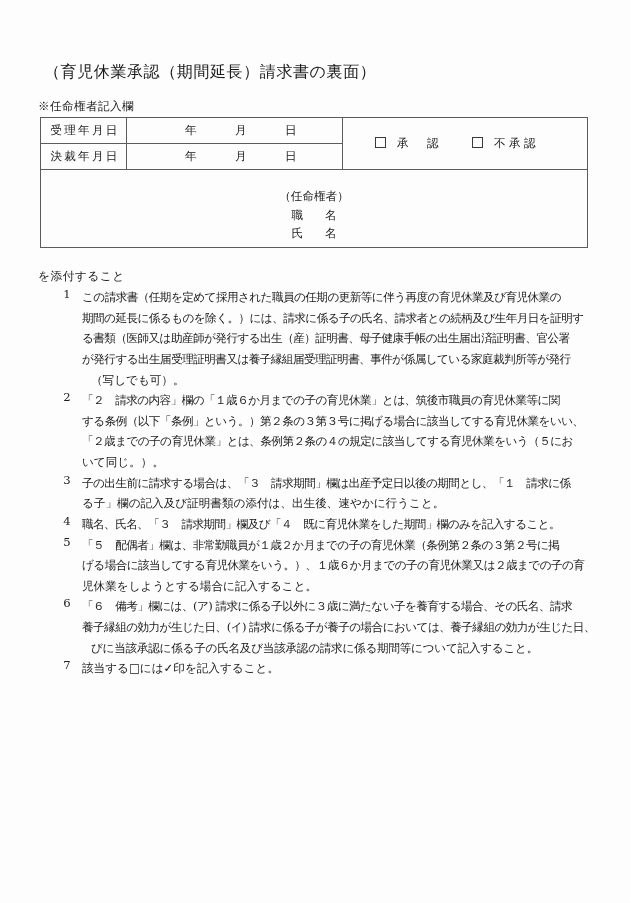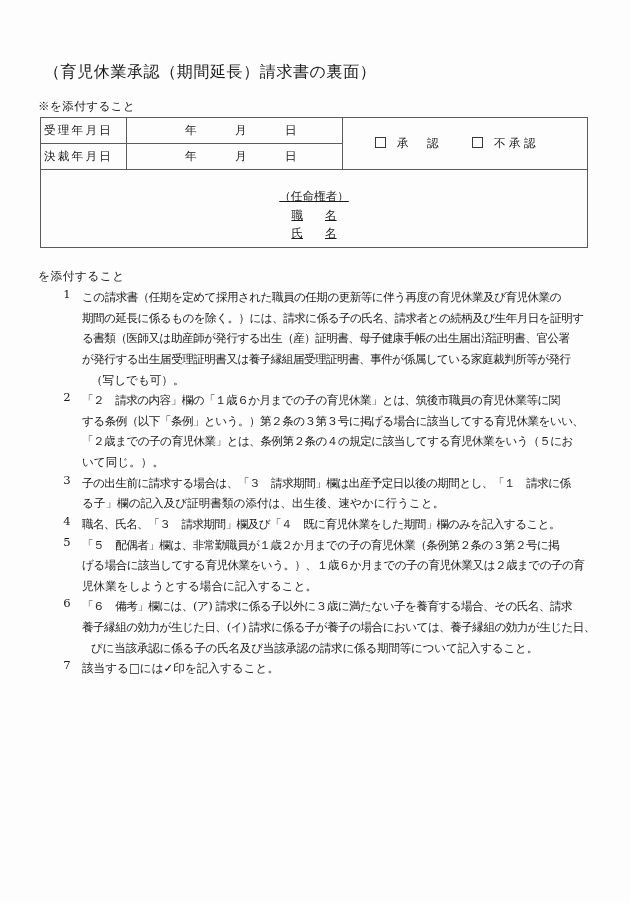--- a/index.html
+++ b/index.html
@@ -54,20 +54,21 @@
     font-size: 11.6px;
   }
   .approval-table td {
     border: 1px solid #5c5c5c;
     padding: 0;
     vertical-align: middle;
   }
   .cell-label {
     width: 82px;
     height: 25px;
+    text-align: center;
     letter-spacing: 2.2px;
     padding-left: 3px !important;
     white-space: nowrap;
     margin-left: 13px;
   }
   .cell-date {
     width: 215px;
     height: 25px;
   }
   .date-row {
@@ -110,21 +111,21 @@
   .approval-word.last { margin-right: 16px; }
   .cell-signature {
     height: 77px;
     text-align: center;
     vertical-align: top;
   }
   .sig-block {
     padding-top: 13px;
     line-height: 1.62;
   }
-  .sig-line { display: block; text-decoration: underline; }
+  .sig-line { display: block; }
   .sig-gap { display: inline-block; width: 22px; }
 
   
   .notes-heading {
     position: absolute;
     left: 38px;
     top: 269px;
     font-size: 11.8px;
     letter-spacing: 0.4px;
     white-space: nowrap;
@@ -159,21 +160,21 @@
   .nline.tight { letter-spacing: -0.25px; }
   .nline.tighter { letter-spacing: -0.55px; }
 </style>
 </head>
 <body>
 
 <div class="page">
 
   <div class="doc-title">（育児休業承認（期間延長）請求書の裏面）</div>
 
-  <div class="section-label">※を添付すること</div>
+  <div class="section-label">※任命権者記入欄</div>
 
   <table class="approval-table">
     <tbody>
       <tr>
         <td class="cell-label">受理年月日</td>
         <td class="cell-date">
           <div class="date-row">
             <span class="date-unit">年</span>
             <span class="date-unit">月</span>
             <span class="date-unit">日</span>

